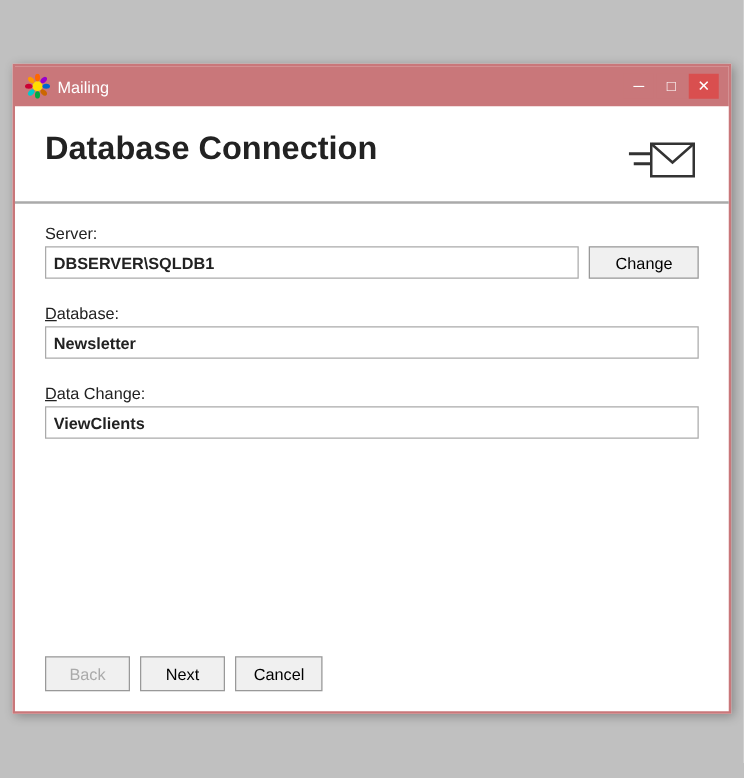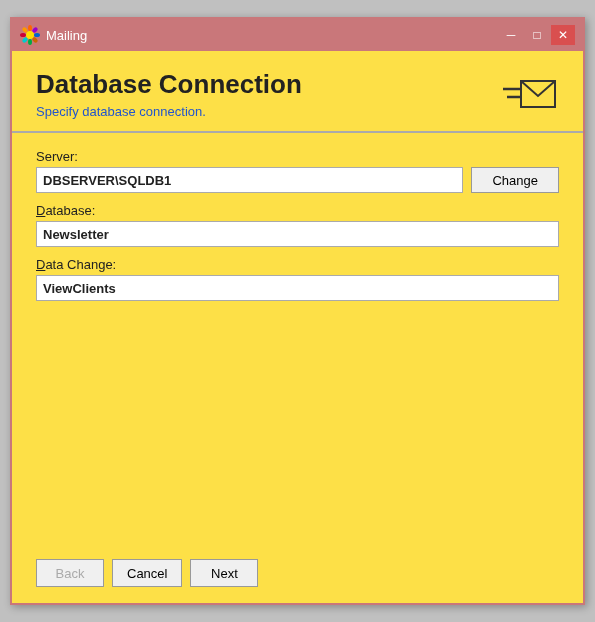--- a/index.html
+++ b/index.html
@@ -14,22 +14,22 @@
       justify-content: center;
       align-items: center;
       width: 595px;
       height: 622px;
       font-family: 'Segoe UI', Tahoma, Geneva, Verdana, sans-serif;
       font-size: 13px;
     }
 
     .window {
       width: 575px;
-      height: 588px;
-      background: #fde047;
+      height: 520px;
+      background: #ffffff;
       border: 2px solid #c9777a;
       display: flex;
       flex-direction: column;
       box-shadow: 2px 2px 8px rgba(0,0,0,0.3);
     }
 
     .titlebar {
       background: #c9777a;
       height: 32px;
       display: flex;
@@ -121,21 +121,21 @@
       background: #aaa;
       margin: 0 0 16px 0;
     }
 
     .form-section {
       padding: 0 24px;
       flex: 1;
     }
 
     .field-group {
-      margin-bottom: 10px;
+      margin-bottom: 20px;
     }
 
     .field-label {
       font-size: 13px;
       color: #222;
       margin-bottom: 3px;
       display: block;
     }
 
     .field-label .underline {
@@ -223,21 +223,20 @@
       <button class="titlebar-btn">□</button>
       <button class="titlebar-btn close">✕</button>
     </div>
   </div>
 
   <div class="content">
 
     <div class="header-section">
       <div class="header-text">
         <span class="header-title">Database Connection</span>
-        <span class="header-subtitle">Specify database connection.</span>
       </div>
       <div class="header-icon">
 
         <svg width="56" height="40" viewBox="0 0 56 40">
 
           <line x1="0" y1="14" x2="18" y2="14" stroke="#333" stroke-width="2.5"></line>
           <line x1="4" y1="22" x2="18" y2="22" stroke="#333" stroke-width="2.5"></line>
 
           <rect x="18" y="6" width="34" height="26" fill="none" stroke="#333" stroke-width="2"></rect>
 
@@ -272,17 +271,17 @@
           <span class="underline">D</span><span>ata Change:</span>
         </label>
         <div class="field-row">
           <input type="text" class="field-input" value="ViewClients" style="">
         </div>
       </div>
     </div>
 
     <div class="footer">
       <button class="footer-btn" disabled="">Back</button>
+      <button class="footer-btn primary">Next</button>
       <button class="footer-btn">Cancel</button>
-      <button class="footer-btn primary">Next</button>
     </div>
   </div>
 </div>
 
 </body></html>

